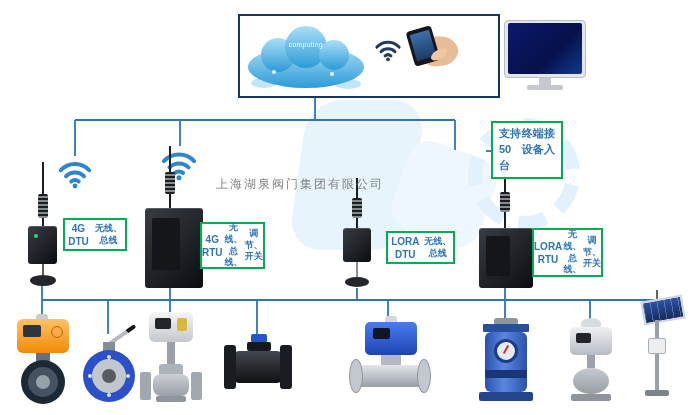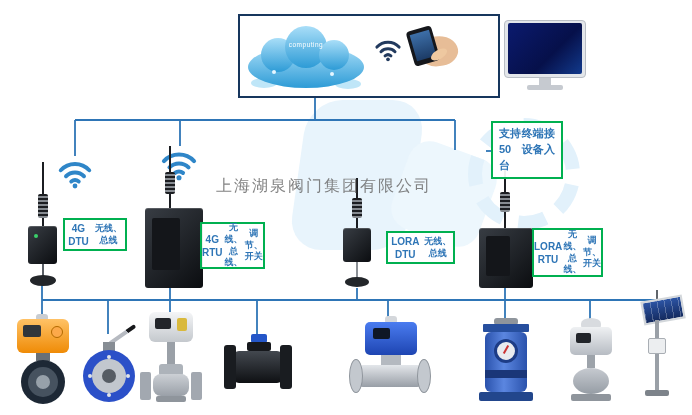--- a/index.html
+++ b/index.html
@@ -40,21 +40,21 @@
   .gw-text{position:absolute;left:2px;top:8px;width:56px;text-align:center;color:#fff;font-weight:bold;font-size:13px;line-height:1.25;text-shadow:0 1px 2px rgba(0,0,0,.45)}
   .router{position:absolute;left:58px;top:30px;width:46px;height:20px;background:#1b1d21;border-radius:3px;box-shadow:inset 0 1px 0 rgba(255,255,255,.2)}
   .router-ant{position:absolute;width:2px;height:22px;background:#121417}
   .router-led{position:absolute;left:64px;top:38px;width:5px;height:3px;background:#49e07d;border-radius:1px}
   
   .greenbox{position:absolute;border:2px solid #00b050;background:rgba(255,255,255,.93);color:#2e75b6;font-weight:bold;display:flex;justify-content:center;align-items:center;text-align:center;z-index:4;line-height:1.3}
   .greenbox .t{font-size:10px}
   .greenbox .d{font-size:9px}
   .note{align-items:flex-start;text-align:left;padding:3px 6px;font-size:11px;line-height:1.45}
   
-  .company{position:absolute;left:216px;top:176px;z-index:6;font-size:16px;letter-spacing:2px;color:rgba(108,108,108,.85)}
+  .company{position:absolute;left:216px;top:176px;z-index:6;font-size:12px;letter-spacing:2px;color:rgba(108,108,108,.85)}
   
   .device{position:absolute;z-index:2}
   .ant{position:absolute;width:2px;background:#1b1d21}
   .coil{position:absolute;width:10px;background:repeating-linear-gradient(180deg,#1b1d21 0 2px,#868b91 2px 4px);border-radius:2px}
   .dbox{position:absolute;background:linear-gradient(135deg,#383d44,#0b0d10);border-radius:3px;box-shadow:inset 0 1px 0 rgba(255,255,255,.18)}
   .dpanel{position:absolute;background:#14161a;border-radius:2px}
   .dled{position:absolute;width:4px;height:4px;background:#3ad06a;border-radius:50%}
   .dpole{position:absolute;width:2px;background:#5a5f66}
   .dbase{position:absolute;background:#23262a;border-radius:50%}
   

